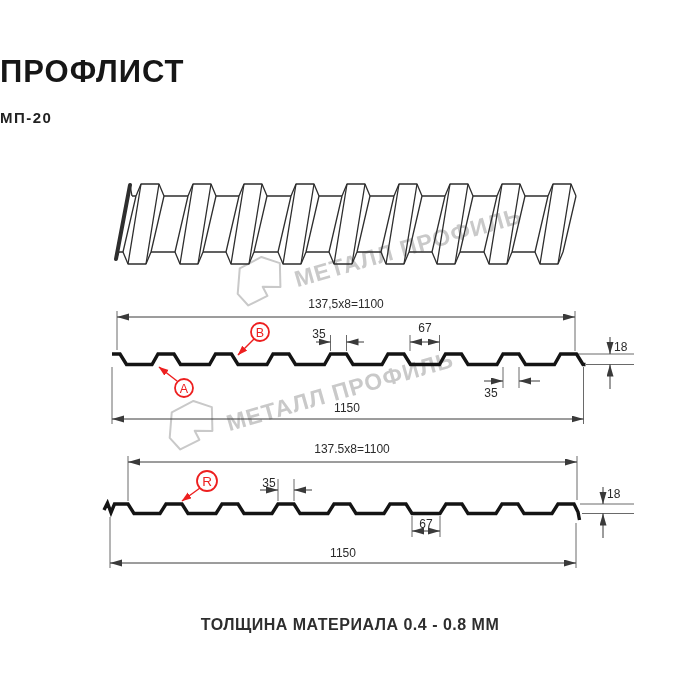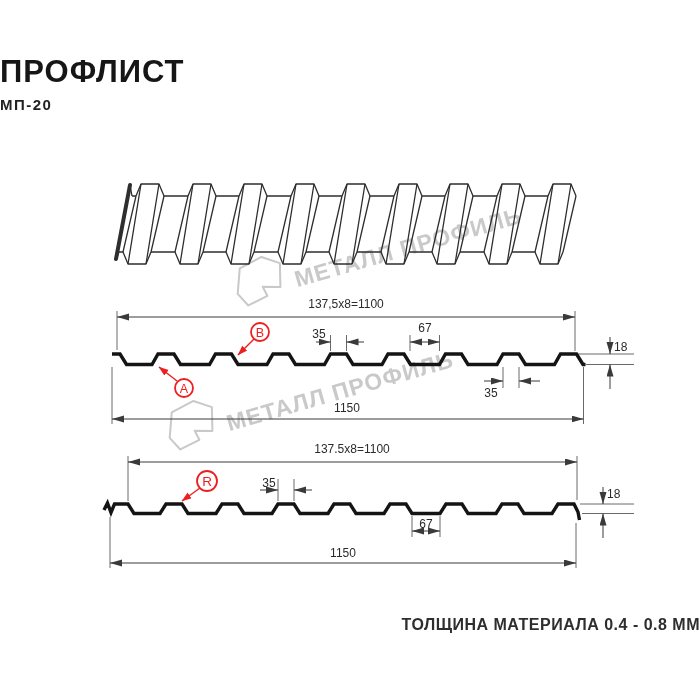--- a/index.html
+++ b/index.html
@@ -1,21 +1,21 @@
 <!DOCTYPE html>
 <html><head>
 <meta charset="utf-8">
 <style>
   html,body{margin:0;padding:0;background:#ffffff;}
   .page{position:relative;width:700px;height:700px;background:#fff;overflow:hidden;
         font-family:"Liberation Sans",sans-serif;}
   .hdr{position:absolute;top:56px;left:0;width:700px;text-align:left;z-index:3;}
   .title{font-size:31px;font-weight:bold;letter-spacing:1px;color:#161616;line-height:1;}
-  .subtitle{margin-top:9px;font-size:15px;font-weight:bold;letter-spacing:1.5px;color:#222;}
-  .footer{position:absolute;top:616px;left:0;width:700px;text-align:right;
+  .subtitle{margin-top:22px;font-size:15px;font-weight:bold;letter-spacing:1.5px;color:#222;}
+  .footer{position:absolute;top:616px;left:0;width:700px;text-align:center;
           font-size:16px;font-weight:bold;letter-spacing:0.5px;color:#2e2e2e;z-index:3;}
   svg.draw{position:absolute;left:0;top:0;z-index:2;}
   .dimtxt{font-size:12px;fill:#2b2b2b;font-family:"Liberation Sans",sans-serif;}
   .wmtxt{font-size:23px;font-weight:bold;letter-spacing:1px;fill:#c9c9c9;
          font-family:"Liberation Sans",sans-serif;}
   .redlbl{fill:#ed1f1f;font-family:"Liberation Sans",sans-serif;}
 </style>
 </head>
 <body>
 

